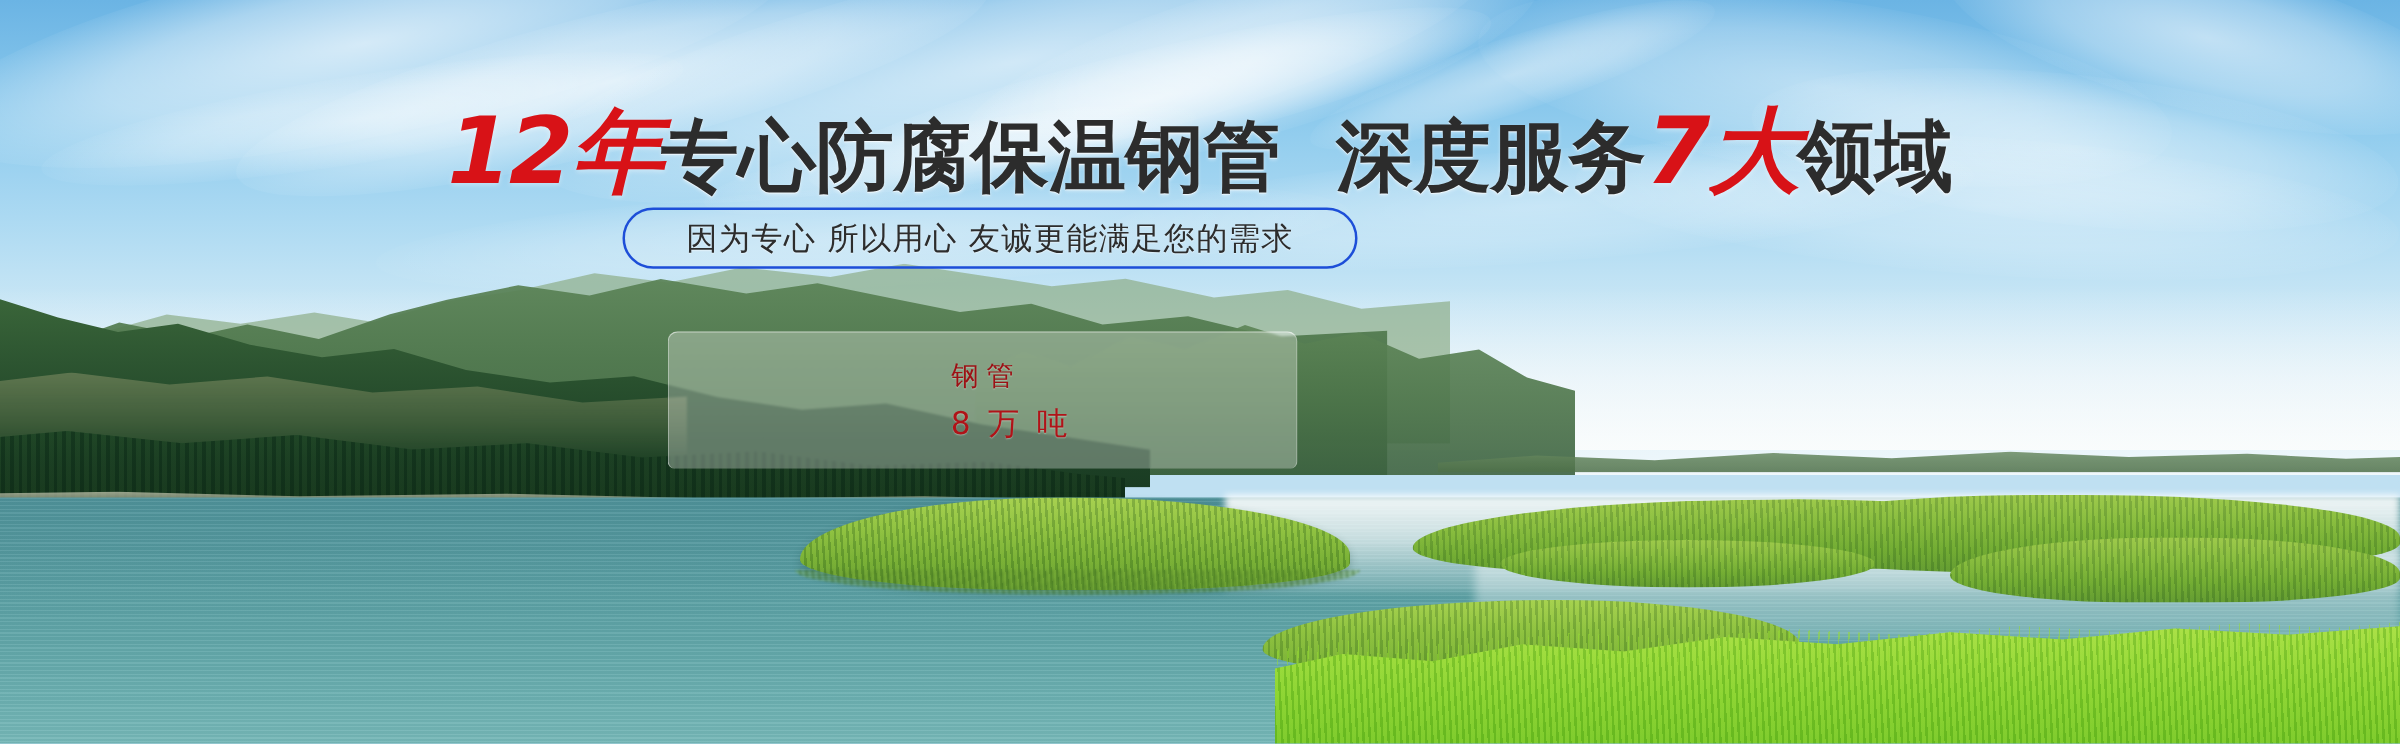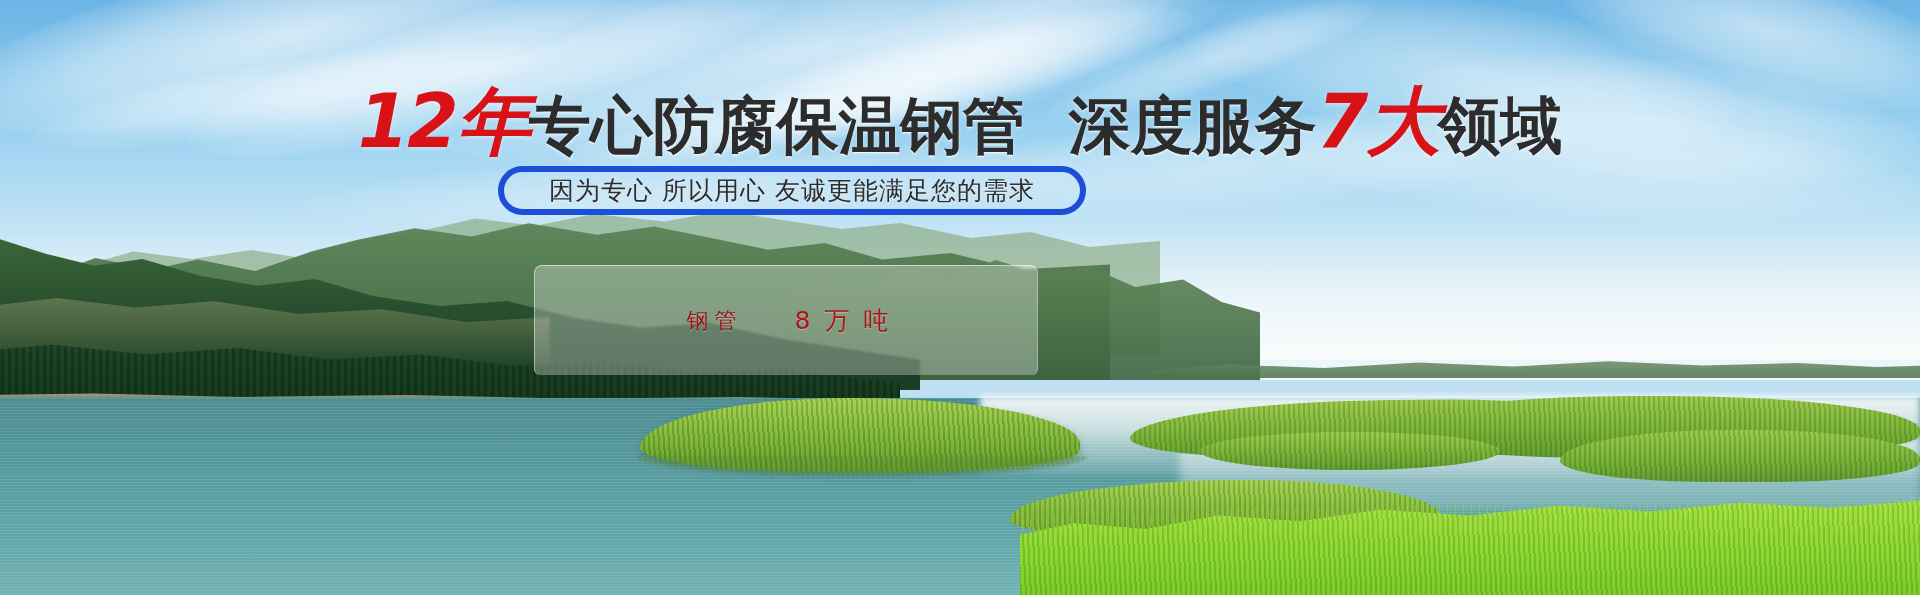--- a/index.html
+++ b/index.html
@@ -239,21 +239,21 @@
   .hl-dark {
     color:#2c2c2c;
   }
   .hl-gap { display:inline-block; width:44px; }
 
   
   .pill {
     position:absolute;
     left:498px; top:166px;
     width:588px; height:49px;
-    border:6px solid #1d4ed8;
+    border:2px solid #1d4ed8;
     border-radius:26px;
     display:flex; align-items:center; justify-content:center;
     background:rgba(255,255,255,0.06);
   }
   .pill-text {
     font-size:25px;
     color:#2d2d2d;
     letter-spacing:1px;
     white-space:nowrap;
     text-shadow:0 1px 1px rgba(255,255,255,0.5);
@@ -268,21 +268,21 @@
     gap:8px;
   }
   .card {
     flex:1;
     background:rgba(255,255,255,0.30);
     border-radius:8px 8px 6px 6px;
     border-top:1px solid rgba(255,255,255,0.55);
     border-left:1px solid rgba(255,255,255,0.45);
     border-right:1px solid rgba(255,255,255,0.30);
     display:flex;
-    flex-direction:row;
+    flex-direction:column;
     align-items:center;
     justify-content:center;
     gap:6px;
     backdrop-filter:blur(1px);
   }
   .card-label {
     font-size:22px;
     color:#9c1115;
     letter-spacing:6px;
     text-indent:6px;

